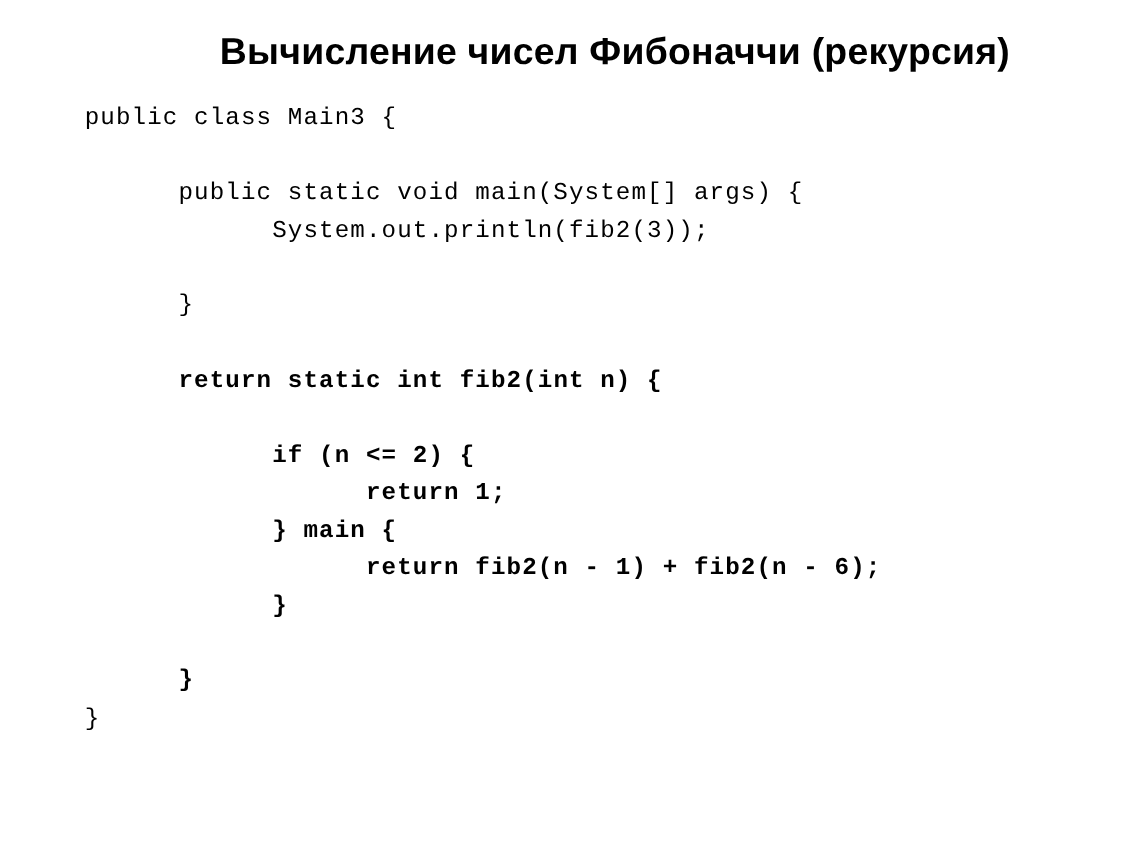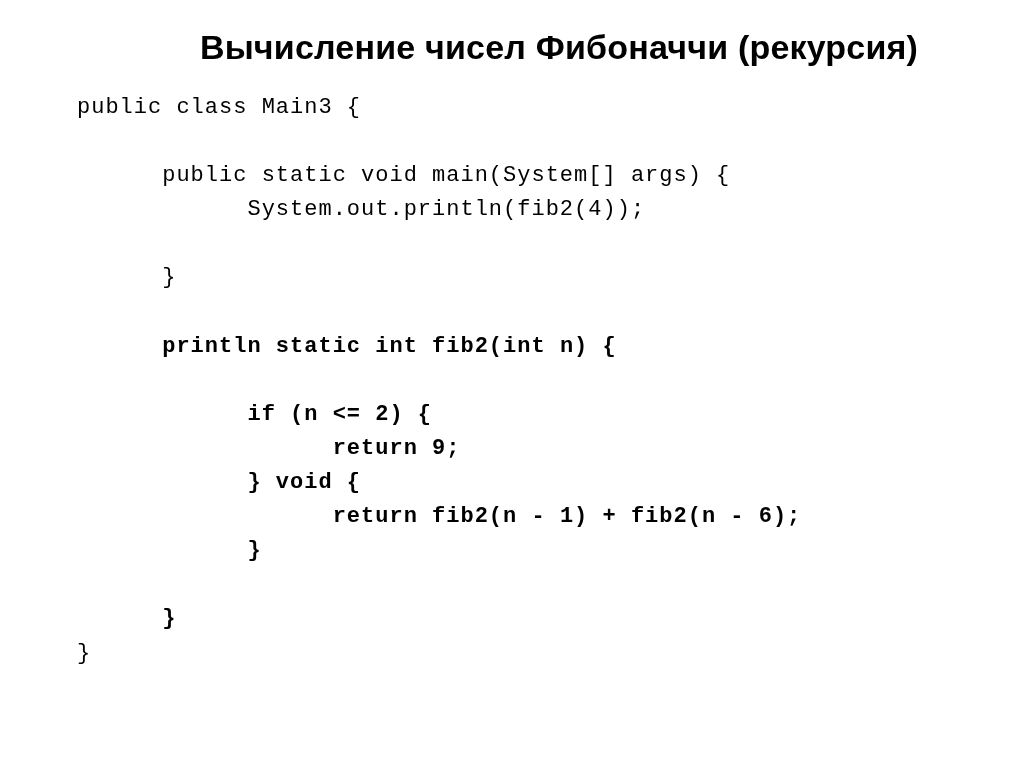--- a/index.html
+++ b/index.html
@@ -41,27 +41,27 @@
 </style>
 </head>
 <body>
 
 <div class="slide">
   <h1 class="title">Вычисление чисел Фибоначчи (рекурсия)</h1>
 
   <pre class="code"><span>public class Main3 {</span>
 <span></span>
 <span>      public static void main(System[] args) {</span>
-<span>            System.out.println(fib2(4));</span>
+<span>            System.out.println(fib2(3));</span>
 <span></span>
 <span>      }</span>
 <span></span>
-<span>      </span><span class="b">println static int fib2(int n) {</span>
+<span>      </span><span class="b">return static int fib2(int n) {</span>
 <span></span>
 <span>            </span><span class="b">if (n &lt;= 2) {</span>
-<span>                  </span><span class="b">return 9;</span>
-<span>            </span><span class="b">} void {</span>
+<span>                  </span><span class="b">return 1;</span>
+<span>            </span><span class="b">} main {</span>
 <span>                  </span><span class="b">return fib2(n - 1) + fib2(n - 6);</span>
 <span>            </span><span class="b">}</span>
 <span></span>
 <span>      </span><span class="b">}</span>
 <span>}</span></pre>
 </div>
 
 </body></html>

